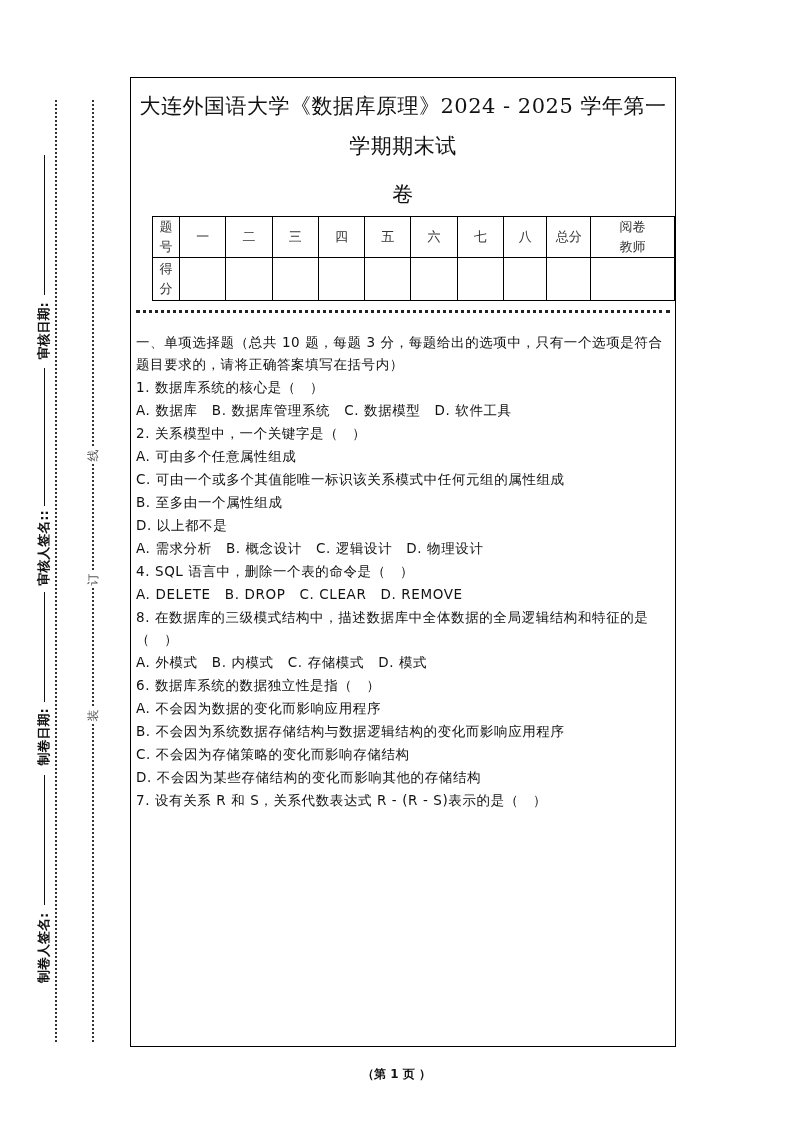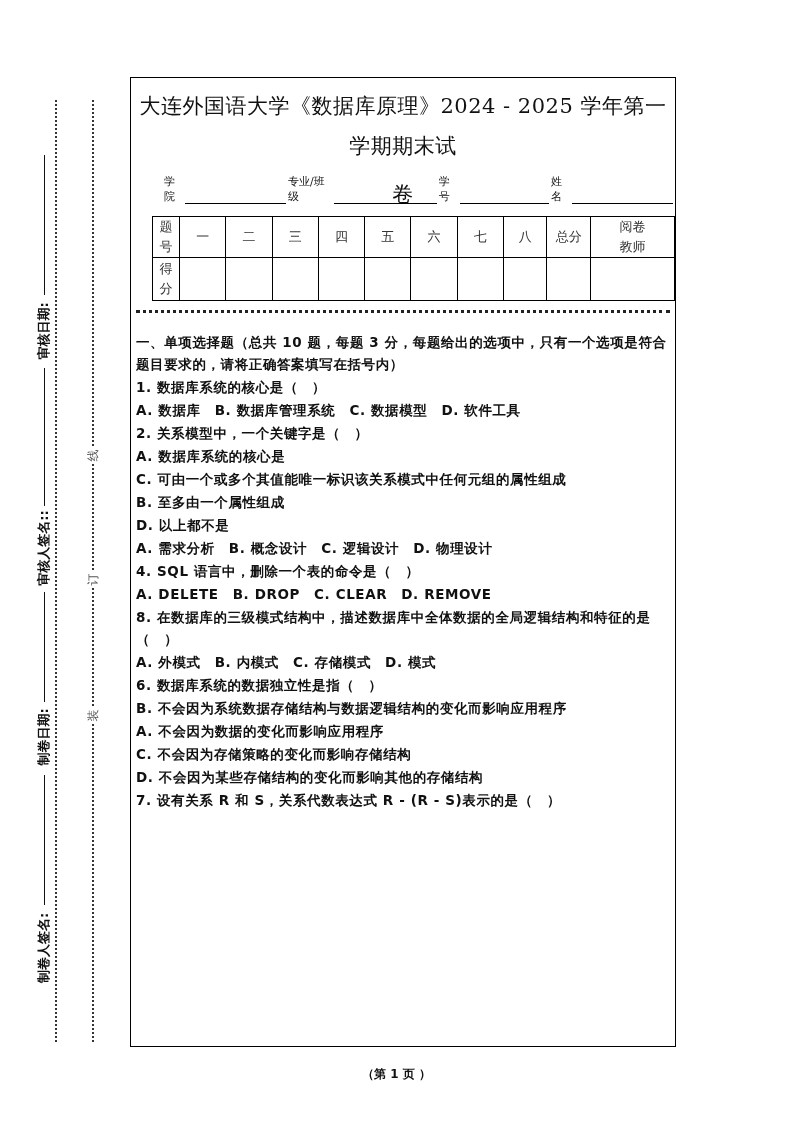--- a/index.html
+++ b/index.html
@@ -31,21 +31,21 @@
   table.score { position: absolute; left: 21px; top: 138px; border-collapse: collapse;
                 font-family: "DejaVu Serif", serif; font-size: 13px; color: #333; }
   table.score td { border: 1px solid #000; text-align: center; padding: 0; }
   table.score tr.r1 td { height: 40px; }
   table.score tr.r2 td { height: 42px; }
   td.hdr { width: 28px; line-height: 20px; }
 
   .sep { position: absolute; left: 5px; right: 5px; top: 232px; border-top: 3px dotted #222; }
 
   .content { position: absolute; left: 5px; right: 6px; top: 253px; font-size: 13.5px; letter-spacing: 0.6px; }
-  .content p { margin: 0; line-height: 22px; font-weight: bold; }
+  .content p { margin: 0; line-height: 22px; }
   .content p.gap { margin-top: 1px; }
 
   .footer { position: absolute; left: 0; right: 0; top: 1066px; text-align: center; font-size: 12px; font-weight: bold; }
 </style>
 </head>
 <body>
 
 <div class="dot-line dl-a"></div>
 <div class="dot-line dl-b"></div>
 
@@ -75,30 +75,20 @@
 <div class="bind-char" style="top:706px;">
     <span>装</span>
   </div>
 
 <div class="frame">
   <div class="title">
     <span>大连外国语大学《数据库原理》2024 - 2025 学年第一学期期末试</span>
     <span class="t2">卷</span>
   </div>
 
-  <div class="info">
-    <span class="lbl">学院</span>
-    <span class="ul" style="width:104px;"></span>
-    <span class="lbl">专业/班级</span>
-    <span class="ul" style="width:106px;"></span>
-    <span class="lbl">学号</span>
-    <span class="ul" style="width:92px;"></span>
-    <span class="lbl">姓名</span>
-    <span class="ul" style="width:104px;"></span>
-  </div>
 
   <table class="score">
     <tbody>
         <tr class="r1">
       <td class="hdr"><span>题</span><br><span>号</span></td>
       <td style="width:50px">一</td>
       <td style="width:50px">二</td>
       <td style="width:50px">三</td>
       <td style="width:50px">四</td>
       <td style="width:50px">五</td>
@@ -126,36 +116,36 @@
 
   <div class="sep"></div>
 
   <div class="content">
     <p>一、单项选择题（总共 10 题，每题 3 分，每题给出的选项中，只有一个选项是符合题目要求的，请将正确答案填写在括号内）</p>
 
     <p class="gap">1. 数据库系统的核心是（　）</p>
     <p class="gap">A. 数据库　B. 数据库管理系统　C. 数据模型　D. 软件工具</p>
 
     <p class="gap">2. 关系模型中，一个关键字是（　）</p>
-    <p class="gap">A. 数据库系统的核心是</p>
+    <p class="gap">A. 可由多个任意属性组成</p>
     <p class="gap">C. 可由一个或多个其值能唯一标识该关系模式中任何元组的属性组成</p>
     <p class="gap">B. 至多由一个属性组成</p>
     <p class="gap">D. 以上都不是</p>
 
     <p class="gap">A. 需求分析　B. 概念设计　C. 逻辑设计　D. 物理设计</p>
 
     <p class="gap">4. SQL 语言中，删除一个表的命令是（　）</p>
     <p class="gap">A. DELETE　B. DROP　C. CLEAR　D. REMOVE</p>
 
     <p class="gap">8. 在数据库的三级模式结构中，描述数据库中全体数据的全局逻辑结构和特征的是（　）</p>
     <p class="gap">A. 外模式　B. 内模式　C. 存储模式　D. 模式</p>
 
     <p class="gap">6. 数据库系统的数据独立性是指（　）</p>
+    <p class="gap">A. 不会因为数据的变化而影响应用程序</p>
     <p class="gap">B. 不会因为系统数据存储结构与数据逻辑结构的变化而影响应用程序</p>
-    <p class="gap">A. 不会因为数据的变化而影响应用程序</p>
     <p class="gap">C. 不会因为存储策略的变化而影响存储结构</p>
     <p class="gap">D. 不会因为某些存储结构的变化而影响其他的存储结构</p>
 
     <p class="gap">7. 设有关系 R 和 S，关系代数表达式 R - (R - S)表示的是（　）</p>
   </div>
 </div>
 
 <div class="footer">（第 1 页 ）</div>
 
 </body></html>

